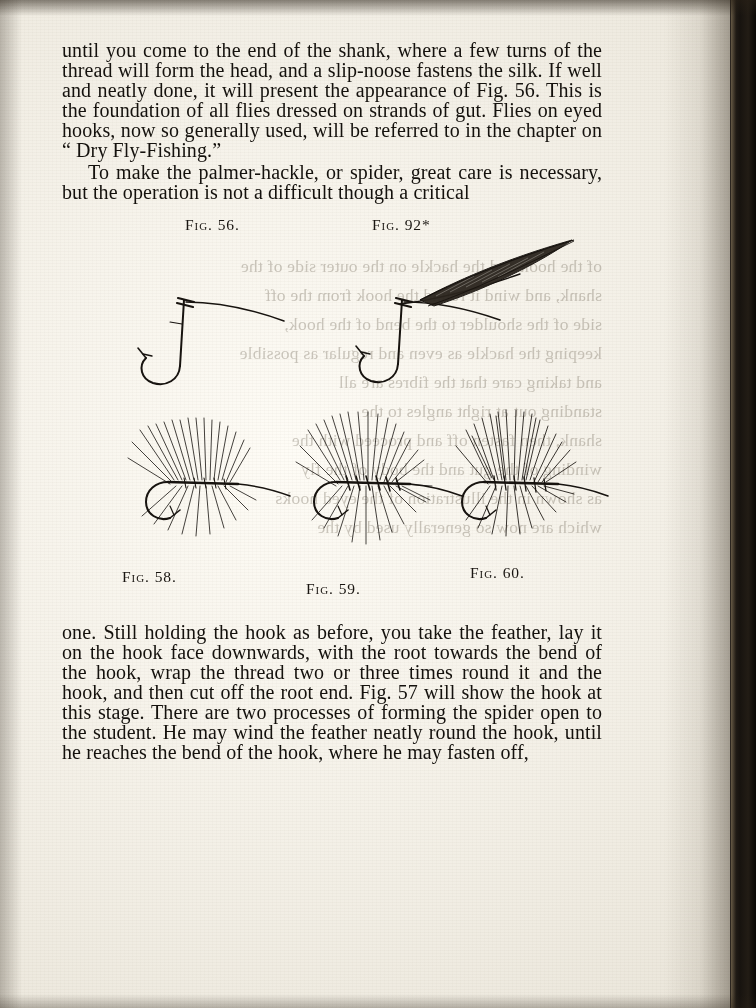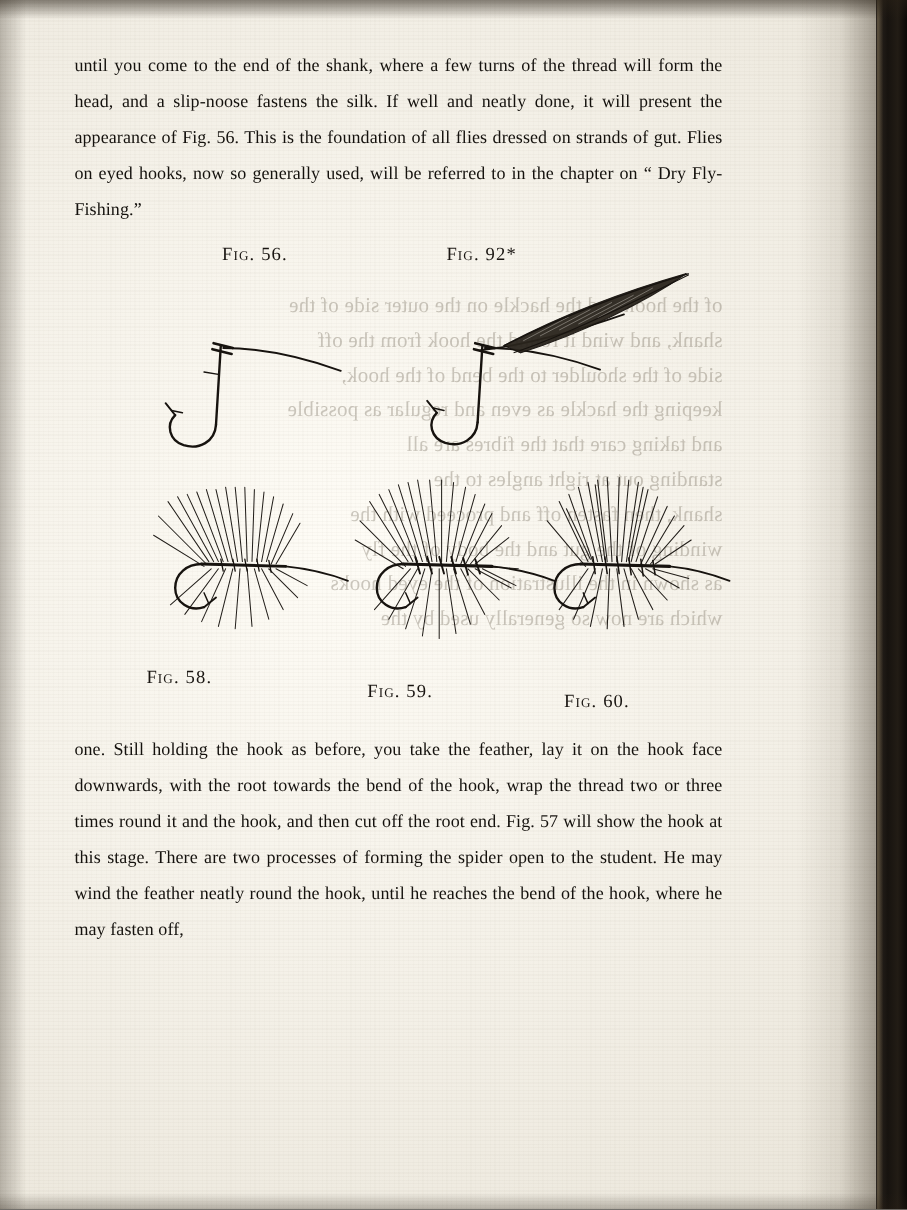--- a/index.html
+++ b/index.html
@@ -100,22 +100,22 @@
   }
   #running-head .rh-page {
     font-style: normal;
     font-size: 18px;
     letter-spacing: 0.02em;
     padding-left: 14px;
   }
 
   p.body-text {
     margin: 0;
-    font-size: 15px;
-    line-height: 30px;
+    font-size: 20px;
+    line-height: 20px;
     text-align: justify;
     text-justify: inter-word;
     letter-spacing: 0.005em;
     color: #14110d;
   }
   p.body-text + p.body-text { margin-top: 2px; }
   p.indent { text-indent: 26px; }
 
   
   #figures {
@@ -153,20 +153,21 @@
 <body>
 
 <div id="page">
   <div id="paper-tone"></div>
   <div id="paper-grain"></div>
 
   <div id="content">
 
 
     <p class="body-text">until you come to the end of the shank, where a few turns of the thread will form the head, and a slip-noose fastens the silk. If well and neatly done, it will present the appearance of Fig. 56. This is the foundation of all flies dressed on strands of gut. Flies on eyed hooks, now so generally used, will be referred to in the chapter on “ Dry Fly-Fishing.”</p>
+    <p class="body-text indent">To make the palmer-hackle, or spider, great care is necessary, but the operation is not a difficult though a critical</p>
 
     <div id="figures">
 
       <div class="showthrough" style="top: 36px;">of the hook and the hackle on the outer side of the</div>
       <div class="showthrough" style="top: 65px;">shank, and wind it round the hook from the off</div>
       <div class="showthrough" style="top: 94px;">side of the shoulder to the bend of the hook,</div>
       <div class="showthrough" style="top: 123px;">keeping the hackle as even and regular as possible</div>
       <div class="showthrough" style="top: 152px;">and taking care that the fibres are all</div>
       <div class="showthrough" style="top: 181px;">standing out at right angles to the</div>
       <div class="showthrough" style="top: 210px;">shank, then fasten off and proceed with the</div>
@@ -374,21 +375,21 @@
             <path d="M82 70 L 84 84"></path>
               <path d="M92 71 L 94 85"></path>
             <path d="M102 72 L 104 86"></path>
               <path d="M112 73 L 114 85"></path>
           </g>
         </g>
       </svg>
 
       <div class="fig-caption" style="left: 60px; top: 352px;">Fig. 58.</div>
       <div class="fig-caption" style="left: 244px; top: 364px;">Fig. 59.</div>
-      <div class="fig-caption" style="left: 408px; top: 372px;">Fig. 60.</div>
+      <div class="fig-caption" style="left: 408px; top: 348px;">Fig. 60.</div>
     </div>
 
     <p class="body-text after-text">one. Still holding the hook as before, you take the feather, lay it on the hook face downwards, with the root towards the bend of the hook, wrap the thread two or three times round it and the hook, and then cut off the root end. Fig. 57 will show the hook at this stage. There are two processes of forming the spider open to the student. He may wind the feather neatly round the hook, until he reaches the bend of the hook, where he may fasten off,</p>
   </div>
 
   <div id="gutter-shadow"></div>
   <div id="book-edge"></div>
   <div id="edge-highlight"></div>
   <div id="top-dark"></div>
   <div id="bottom-dark"></div>

